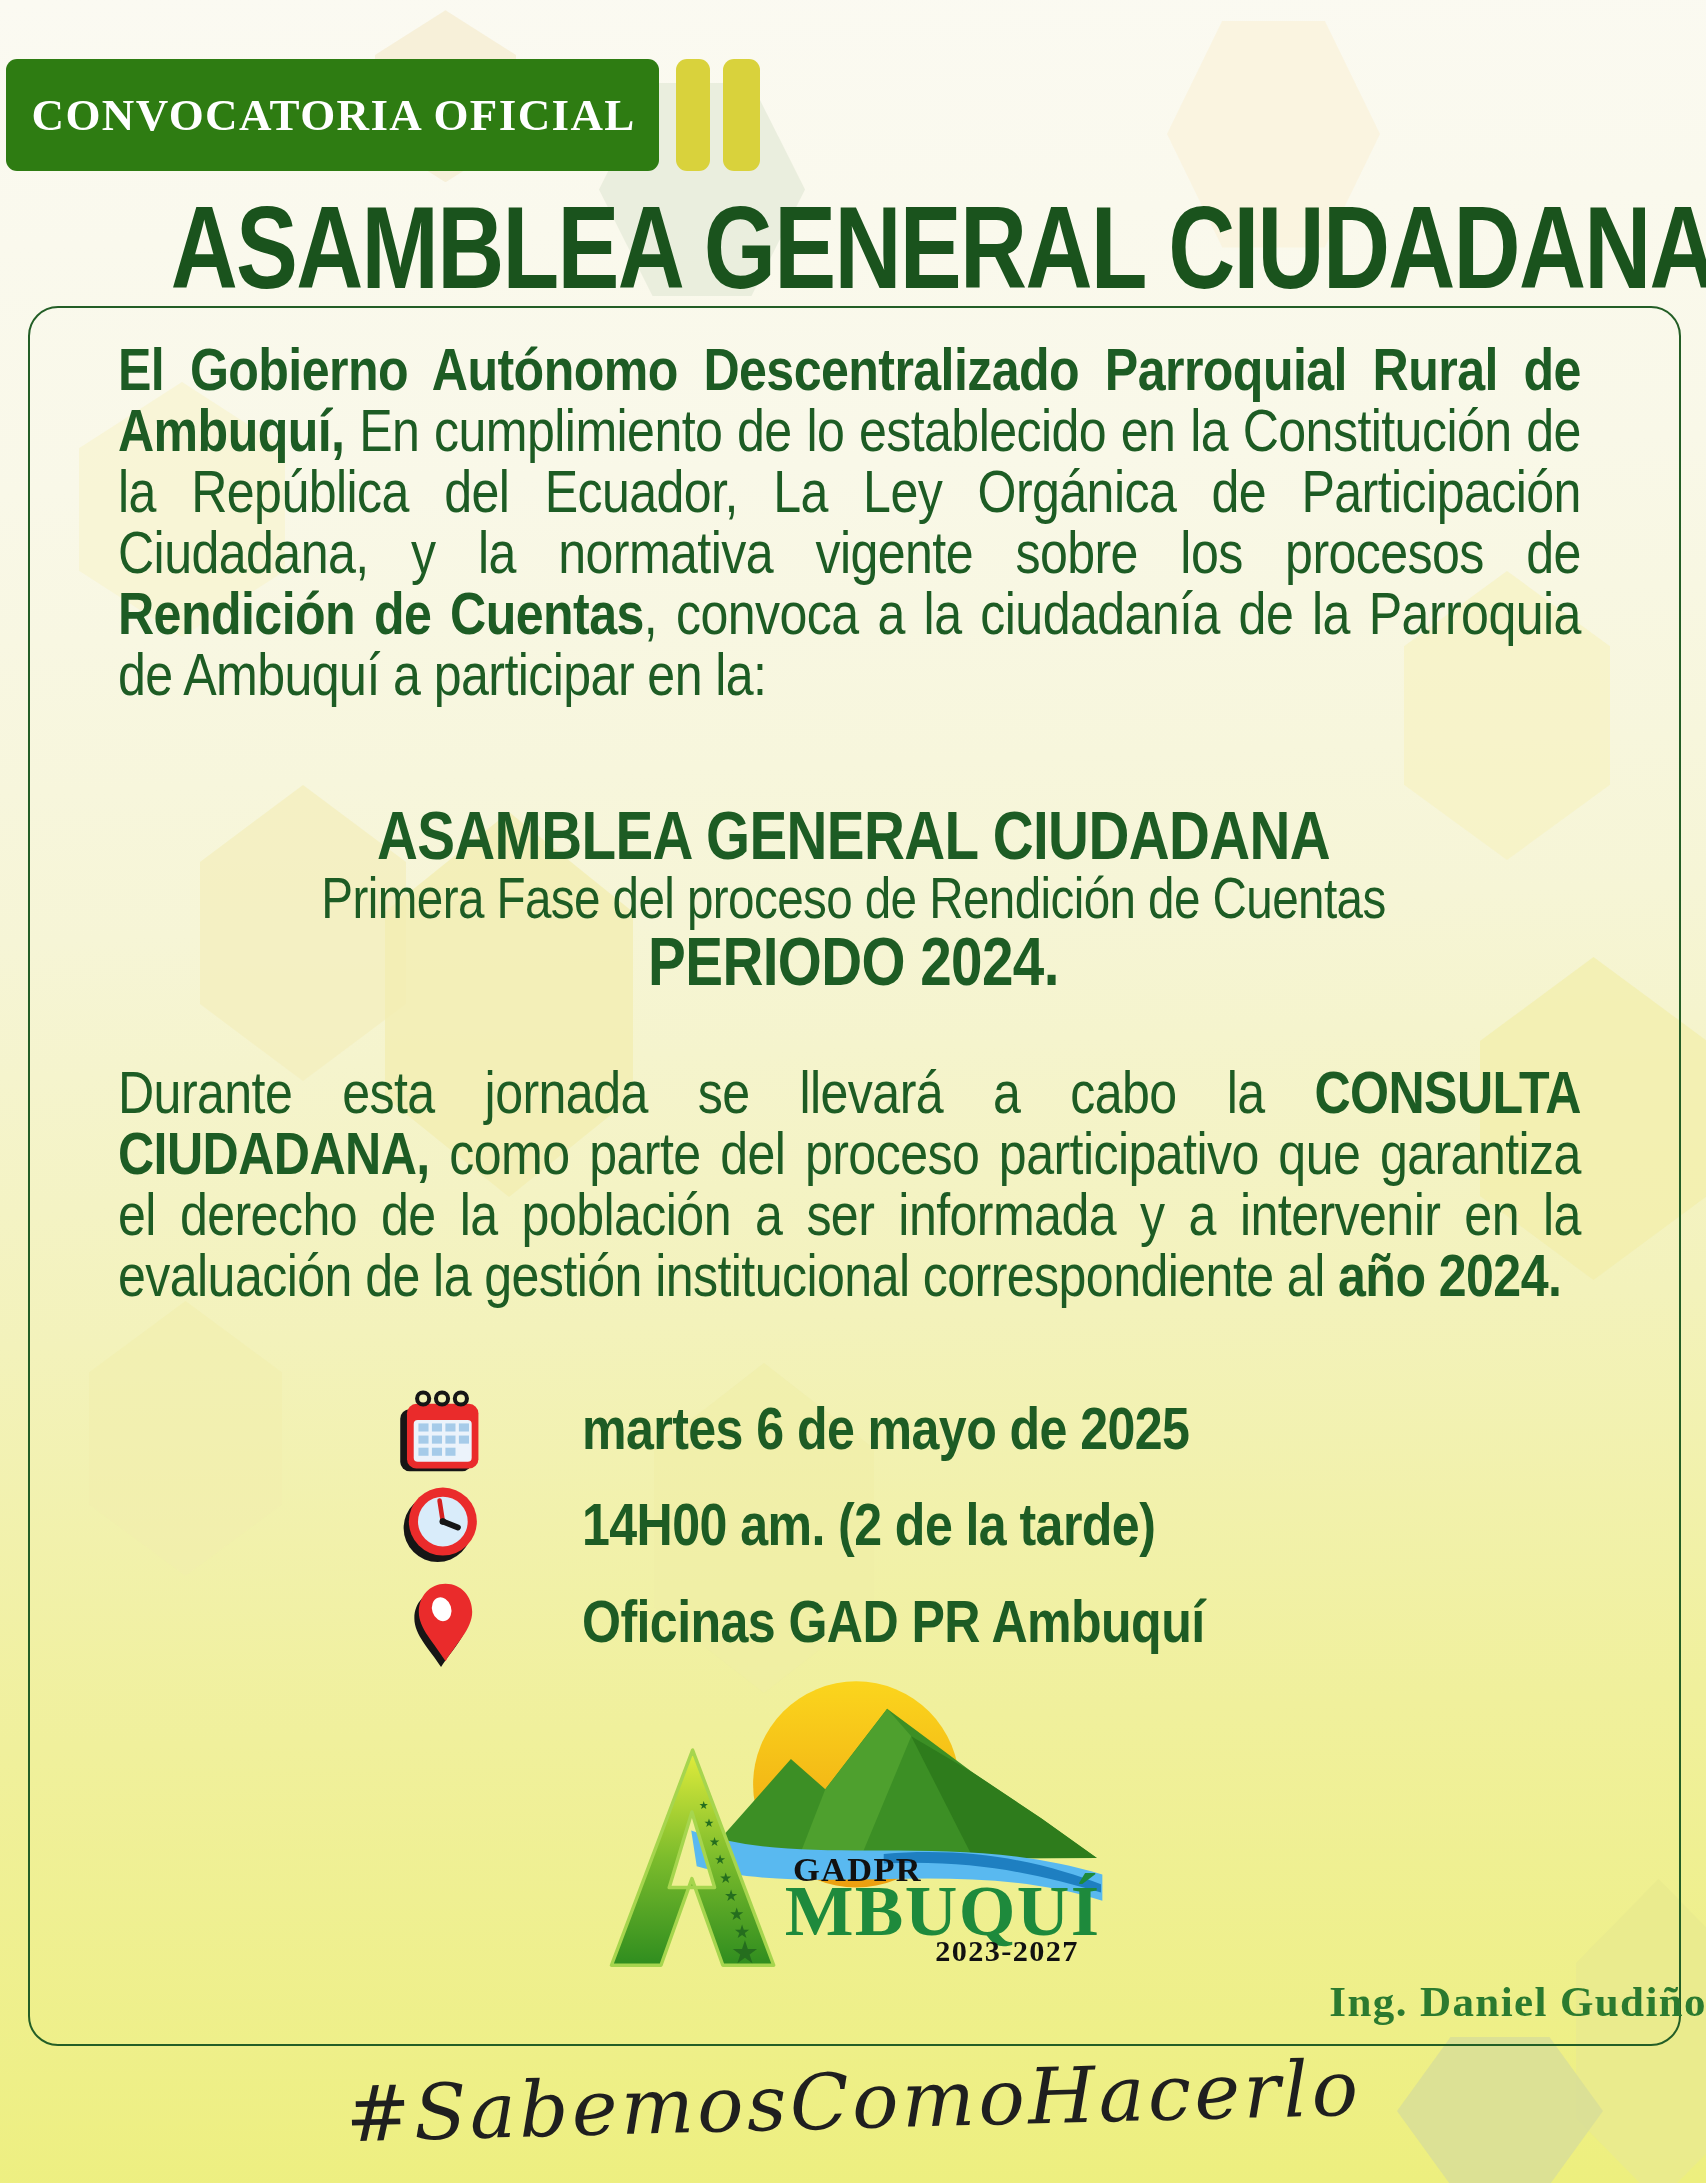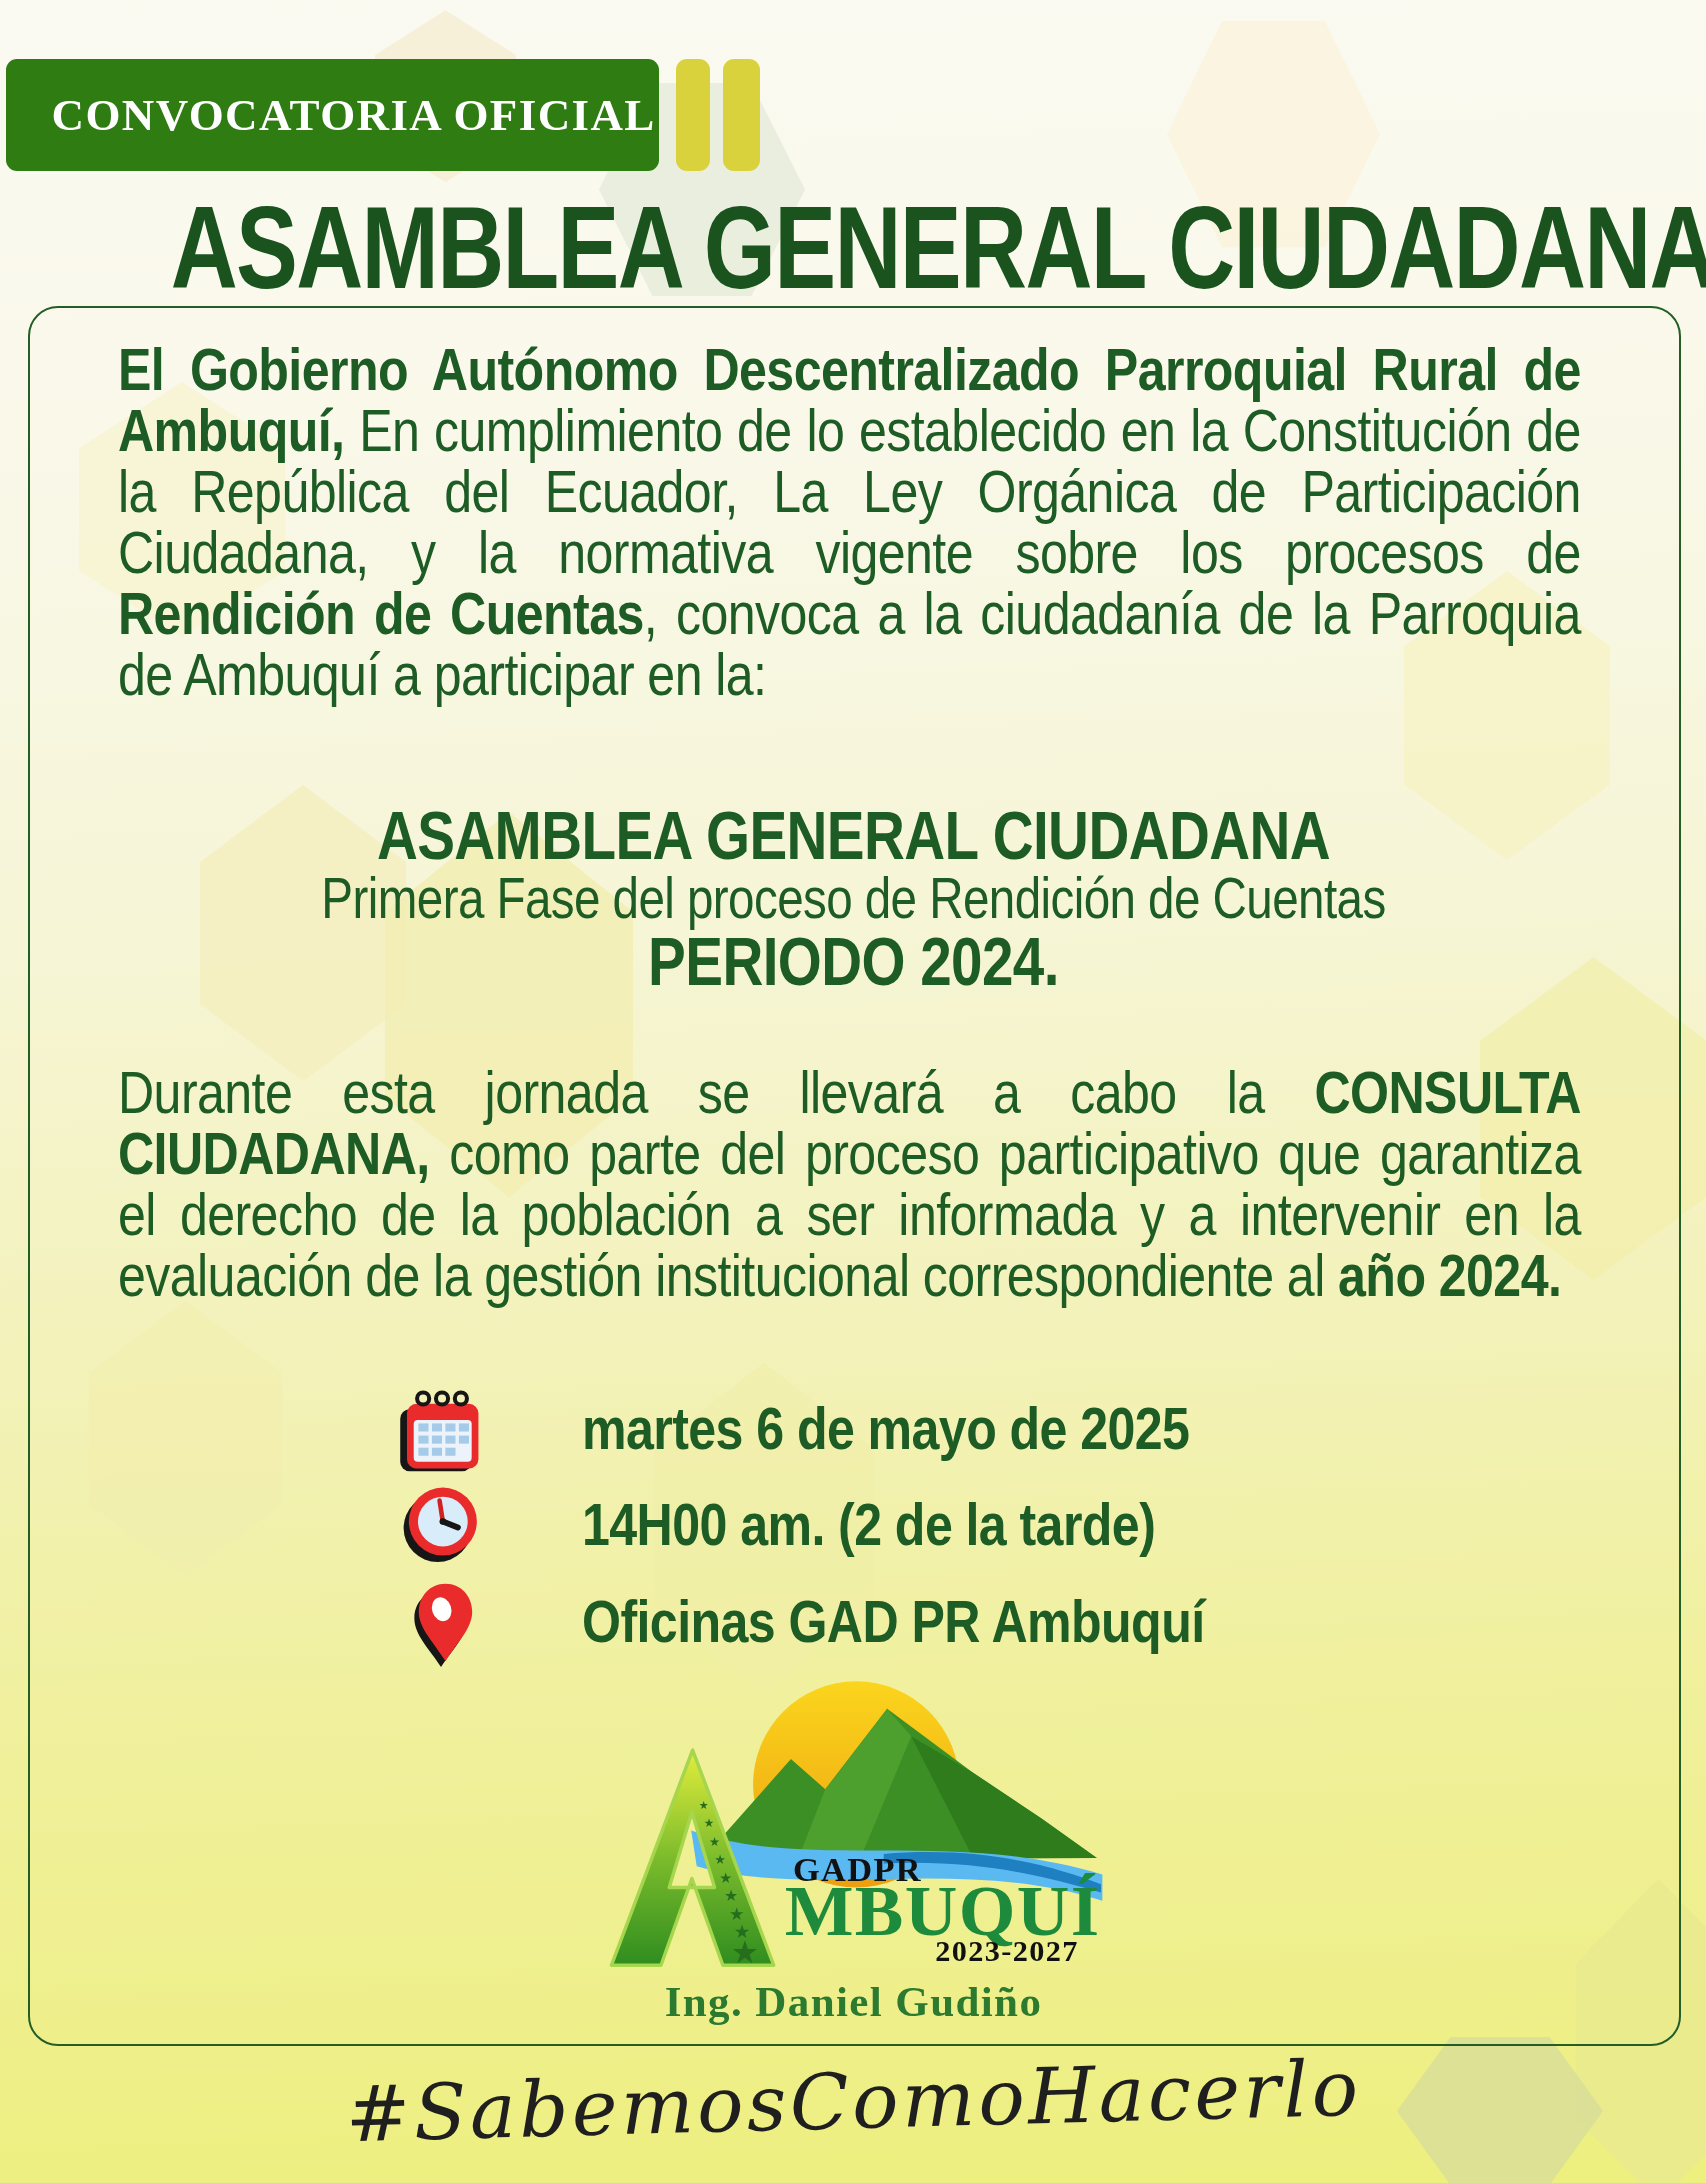--- a/index.html
+++ b/index.html
@@ -14,21 +14,21 @@
   .card{
     position:absolute; z-index:1; left:27.5px; top:306px; width:1649px; height:1736px;
     border:2.1px solid #235e26; border-radius:30px;
   }
   .badge{
     position:absolute; z-index:2; left:5.5px; top:59px; width:653px; height:112px;
     background:#2e7c12; border-radius:11px; display:flex; align-items:center;
   }
   .badge-label{
     padding-left:26px; color:#ffffff; font-family:"Liberation Serif", serif;
-    font-weight:700; font-size:45px; letter-spacing:1.4px; white-space:nowrap;margin-left:20px;
+    font-weight:700; font-size:45px; letter-spacing:1.4px; white-space:nowrap;
   }
   .accent-bar{position:absolute; z-index:2; top:59px; height:112px; background:#d9d23c; border-radius:11px;}
   .bar1{left:676px; width:34px;}
   .bar2{left:723px; width:37px;}
   .poster-title{
     position:absolute; z-index:2; left:0; top:190px; width:1707px; text-align:center;
     font-weight:700; font-size:116px; line-height:1; color:#1a531d; letter-spacing:-2.1px;
     transform:scaleX(0.80); white-space:nowrap;
   }
   .para{
@@ -48,21 +48,21 @@
   .heading .h3{font-weight:700; font-size:69px; line-height:65px; white-space:nowrap;}
   .event-icon{position:absolute; z-index:2;}
   .event-label{
     position:absolute; z-index:2; left:582px; width:1032px;
     transform:scaleX(0.85); transform-origin:0 0;
     font-weight:700; font-size:59px; line-height:66px; color:#1d5c24; white-space:nowrap; letter-spacing:-0.7px;
   }
   .logo{position:absolute; z-index:2; left:588px; top:1671px;}
   .logo text{font-family:"Liberation Serif", serif;}
   .sig-name{
-    position:absolute; z-index:2; left:0; top:1977px; width:1707px; text-align:center;
+    position:absolute; z-index:2; left:0; top:1977px; width:1707px; text-align:right;
     font-family:"Liberation Serif", serif; font-weight:700; font-size:43px; color:#2b7a2f; letter-spacing:1.4px;
   }
   .sig-role{
     position:absolute; z-index:2; left:0; top:2006px; width:1707px; text-align:center;
     font-family:"Liberation Serif", serif; font-weight:700; font-size:47px; color:#2b7a2f; letter-spacing:2.1px;
   }
   .hashtag{
     position:absolute; z-index:2; left:0; top:2057px; width:1707px; text-align:center;
     font-family:"DejaVu Serif", cursive, serif; font-style:italic; font-weight:400;
     font-size:77px; color:#1f1f1f; letter-spacing:3.4px; transform:rotate(-1.5deg);

